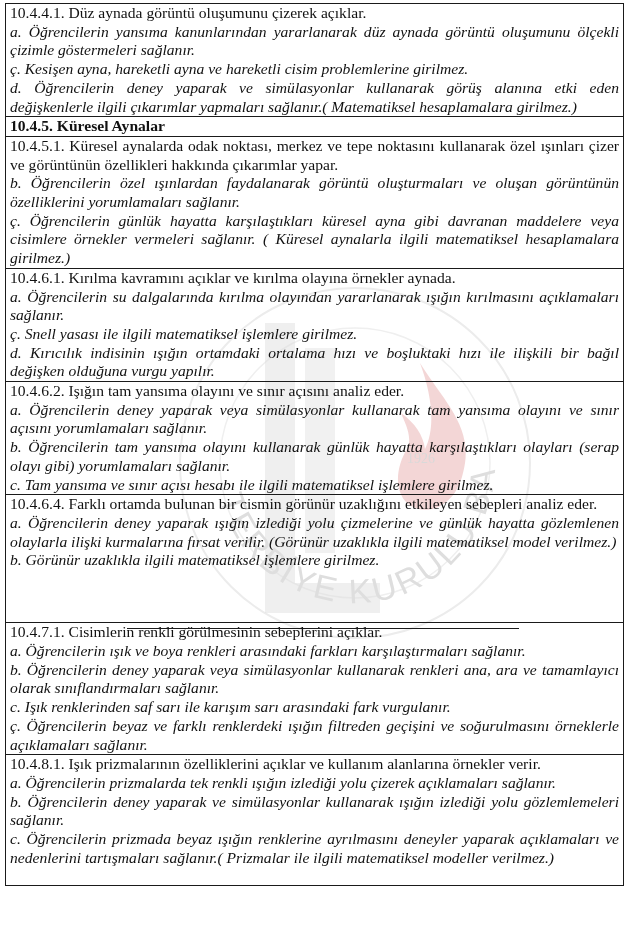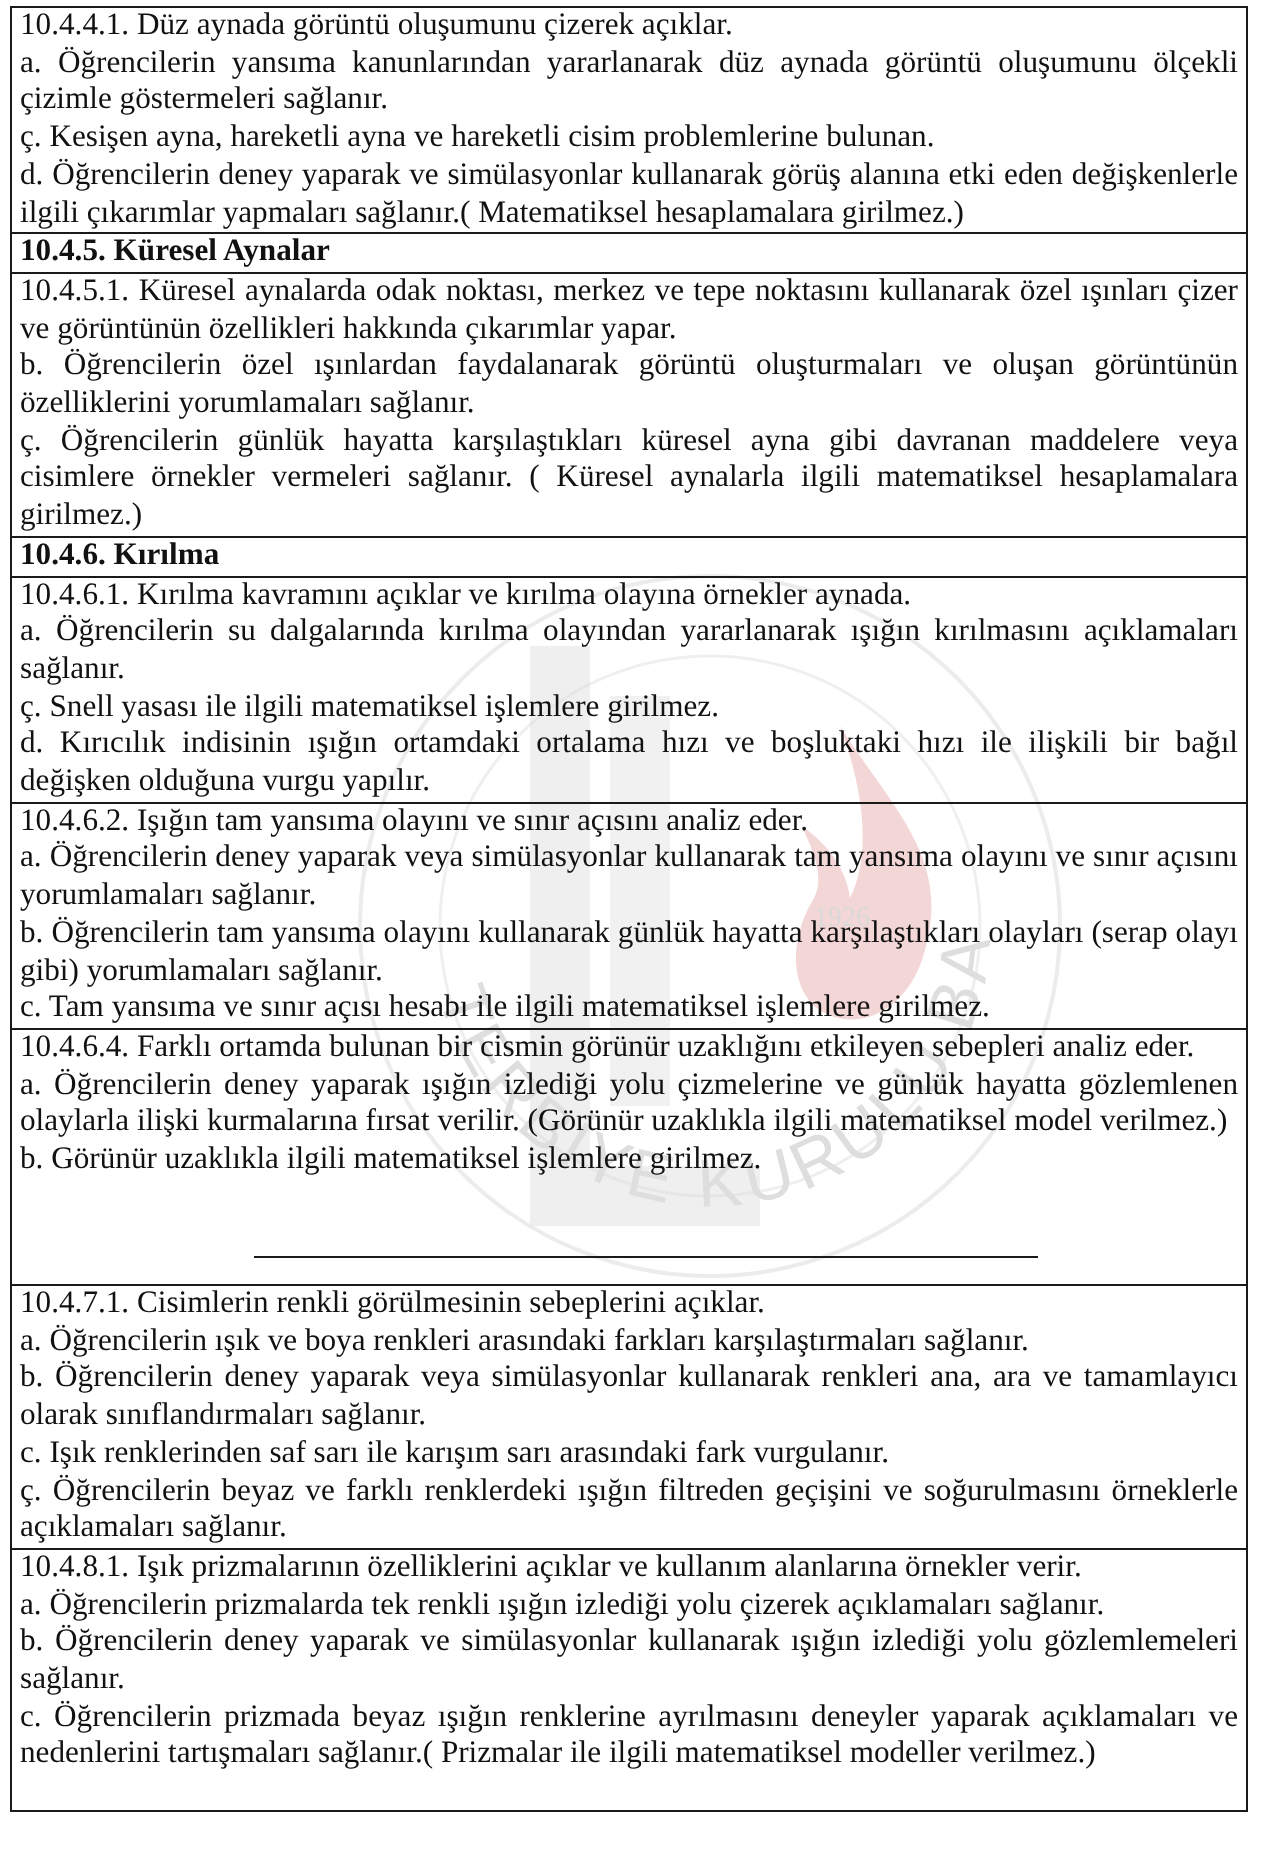--- a/index.html
+++ b/index.html
@@ -8,21 +8,21 @@
     position: absolute; left: 5px; top: 3px; width: 619px;
     font-family: "Liberation Serif", "DejaVu Serif", serif;
     color: #111111; font-size: 15.6px; line-height: 18.7px;
   }
   table.curr { border-collapse: collapse; width: 619px; position: relative; z-index: 2; }
   table.curr td {
     border: 1.6px solid #1a1a1a; padding: 0 4px 0 4px; vertical-align: top;
     text-align: justify; text-align-last: left;
   }
   .obj-title { font-weight: normal; margin: 0; }
-  .item { margin: 0; }
+  .item { font-style: italic; margin: 0; }
   .section-title { font-weight: bold; margin: 0; }
   td.sec { height: 17px; margin-top: 17px; }
   .gap { height: 18px; }
   .stray-line { position: absolute; left: 122px; top: 625px; width: 392px; height: 0; border-top: 1.6px solid #1a1a1a; z-index: 3; }
 
   
   .watermark { position: absolute; left: 140px; top: 250px; width: 420px; height: 420px; z-index: 1; pointer-events: none; }
 </style>
 </head>
 <body>
@@ -48,44 +48,39 @@
 
   <div class="stray-line"></div>
 
   <table class="curr">
     <tbody>
 
       <tr>
           <td style="height:105px">
         <p class="obj-title">10.4.4.1. Düz aynada görüntü oluşumunu çizerek açıklar.</p>
         <p class="item">a. Öğrencilerin yansıma kanunlarından yararlanarak düz aynada görüntü oluşumunu ölçekli çizimle göstermeleri sağlanır.</p>
-        <p class="item">ç. Kesişen ayna, hareketli ayna ve hareketli cisim problemlerine bulunan.</p>
+        <p class="item">ç. Kesişen ayna, hareketli ayna ve hareketli cisim problemlerine girilmez.</p>
         <p class="item">d. Öğrencilerin deney yaparak ve simülasyonlar kullanarak görüş alanına etki eden değişkenlerle ilgili çıkarımlar yapmaları sağlanır.( Matematiksel hesaplamalara girilmez.)</p>
       </td>
         </tr>
 
       <tr>
           <td class="sec">
         <p class="section-title">10.4.5. Küresel Aynalar</p>
       </td>
         </tr>
 
       <tr>
           <td style="height:127px">
         <p class="obj-title">10.4.5.1. Küresel aynalarda odak noktası, merkez ve tepe noktasını kullanarak özel ışınları çizer ve görüntünün özellikleri hakkında çıkarımlar yapar.</p>
         <p class="item">b. Öğrencilerin özel ışınlardan faydalanarak görüntü oluşturmaları ve oluşan görüntünün özelliklerini yorumlamaları sağlanır.</p>
         <p class="item">ç. Öğrencilerin günlük hayatta karşılaştıkları küresel ayna gibi davranan maddelere veya cisimlere örnekler vermeleri sağlanır. ( Küresel aynalarla ilgili matematiksel hesaplamalara girilmez.)</p>
       </td>
         </tr>
 
-      <tr>
-          <td class="sec">
-        <p class="section-title">10.4.6. Kırılma</p>
-      </td>
-        </tr>
 
       <tr>
           <td style="height:108px">
         <p class="obj-title">10.4.6.1. Kırılma kavramını açıklar ve kırılma olayına örnekler aynada.</p>
         <p class="item">a. Öğrencilerin su dalgalarında kırılma olayından yararlanarak ışığın kırılmasını açıklamaları sağlanır.</p>
         <p class="item">ç. Snell yasası ile ilgili matematiksel işlemlere girilmez.</p>
         <p class="item">d. Kırıcılık indisinin ışığın ortamdaki ortalama hızı ve boşluktaki hızı ile ilişkili bir bağıl değişken olduğuna vurgu yapılır.</p>
       </td>
         </tr>
 

